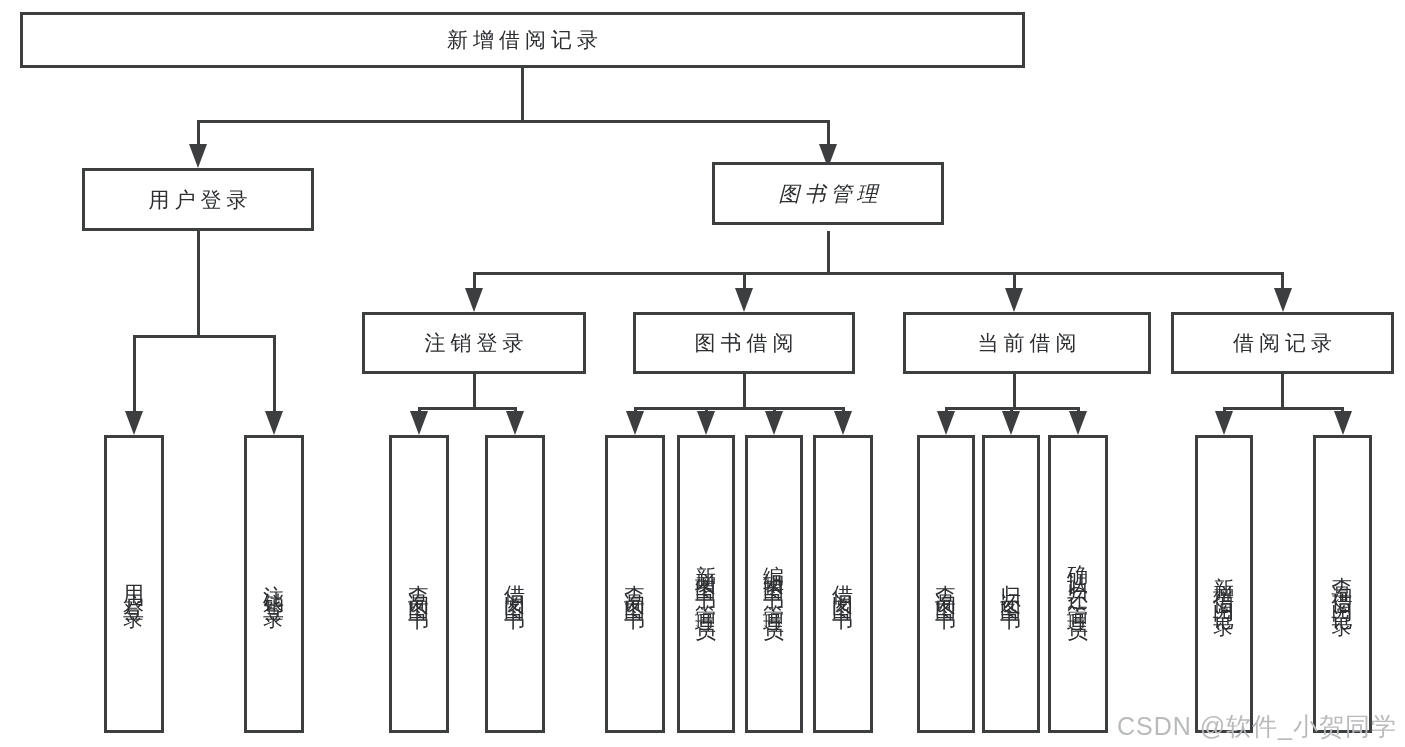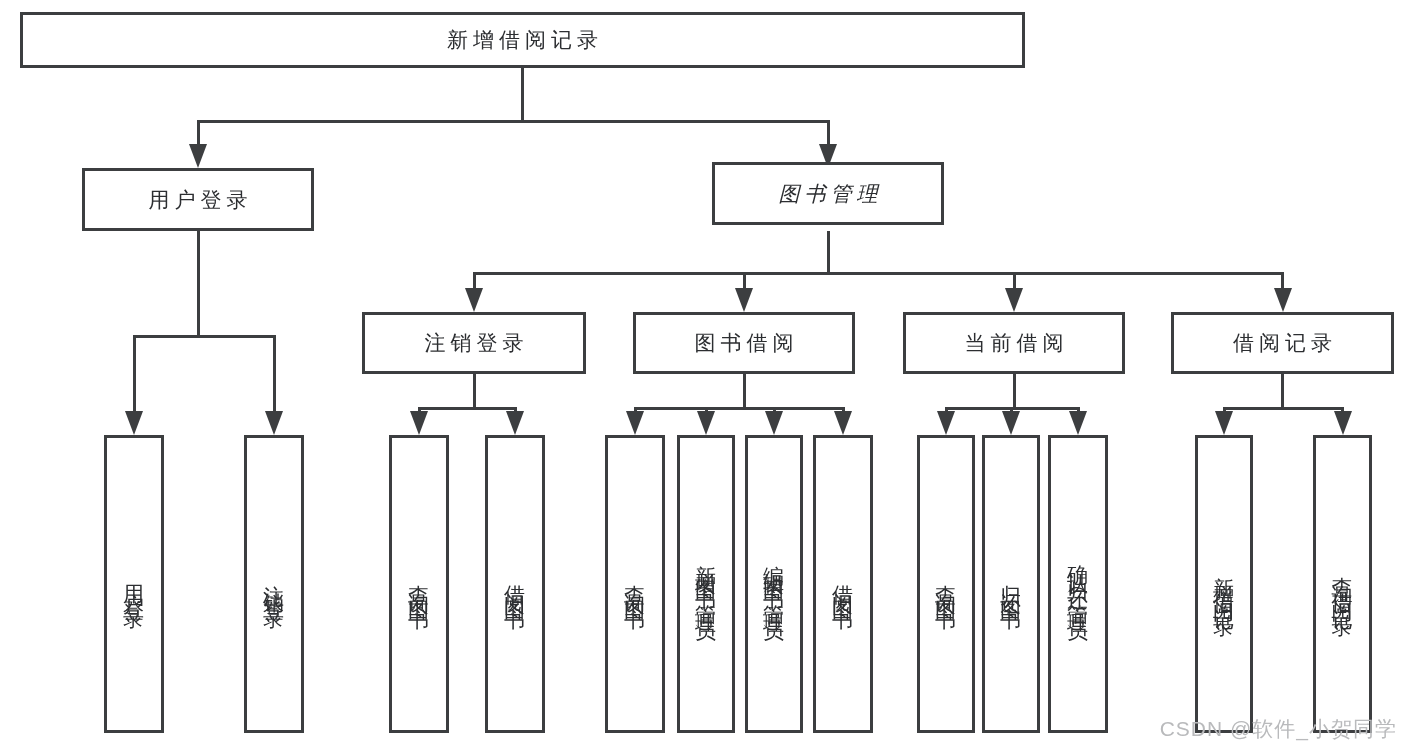--- a/index.html
+++ b/index.html
@@ -53,21 +53,21 @@
     width: 0;
     height: 0;
     border-left: 9px solid transparent;
     border-right: 9px solid transparent;
     border-top: 24px solid var(--line);
   }
   .watermark {
     position: absolute;
     right: 8px;
     bottom: 4px;
-    font-size: 21px;
+    font-size: 25px;
     letter-spacing: 1px;
     color: var(--watermark);
     z-index: 5;
     pointer-events: none;
   }
 </style>
 </head>
 <body>
 
 <div id="canvas">
@@ -134,21 +134,21 @@
       </div>
       <div class="node" style="left: 712px; top: 162px; width: 232px; height: 63px; font-style: italic;">
         <span class="lbl">图书管理</span>
       </div>
       <div class="node" style="left: 362px; top: 312px; width: 224px; height: 62px;">
         <span class="lbl">注销登录</span>
       </div>
       <div class="node" style="left: 633px; top: 312px; width: 222px; height: 62px;">
         <span class="lbl">图书借阅</span>
       </div>
-      <div class="node" style="left: 903px; top: 312px; width: 222px; height: 62px;">
+      <div class="node" style="left: 903px; top: 312px; width: 248px; height: 62px;">
         <span class="lbl">当前借阅</span>
       </div>
       <div class="node" style="left: 1171px; top: 312px; width: 223px; height: 62px;">
         <span class="lbl">借阅记录</span>
       </div>
       <div class="node v" style="left: 104px; top: 435px; width: 60px; height: 298px;">
         <span class="lbl">用户登录</span>
       </div>
       <div class="node v" style="left: 244px; top: 435px; width: 60px; height: 298px;">
         <span class="lbl">注销登录</span>

